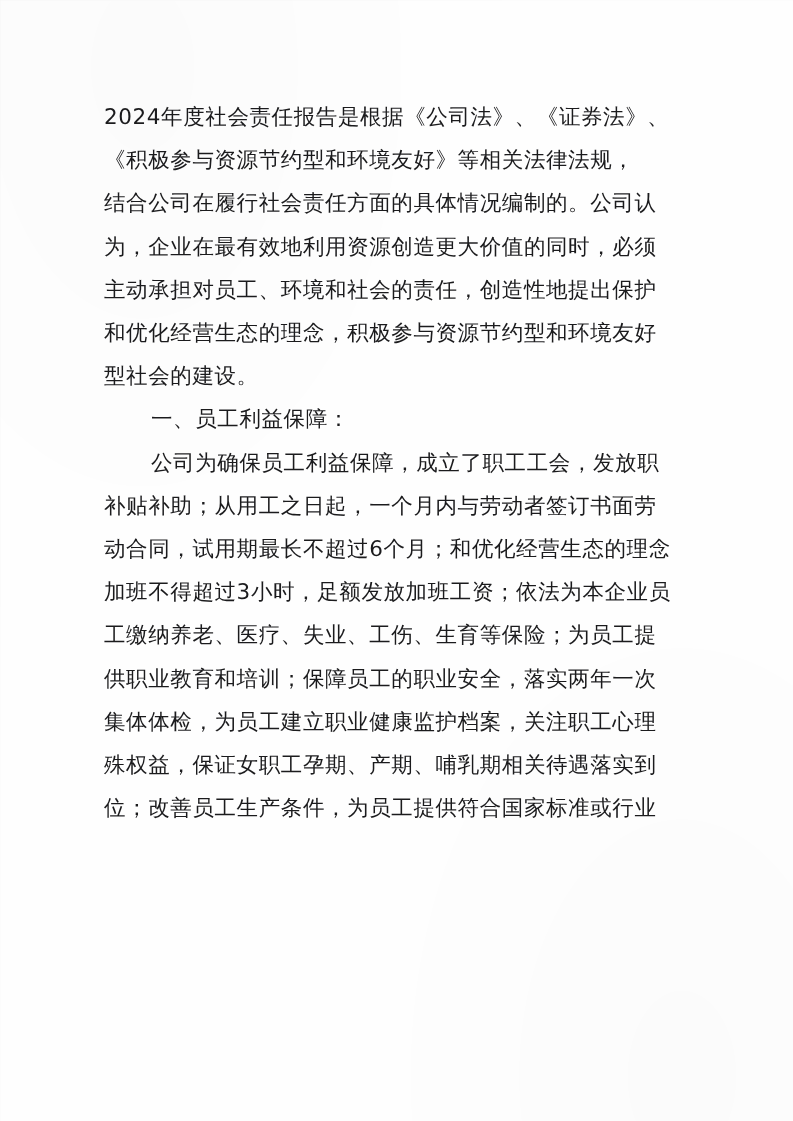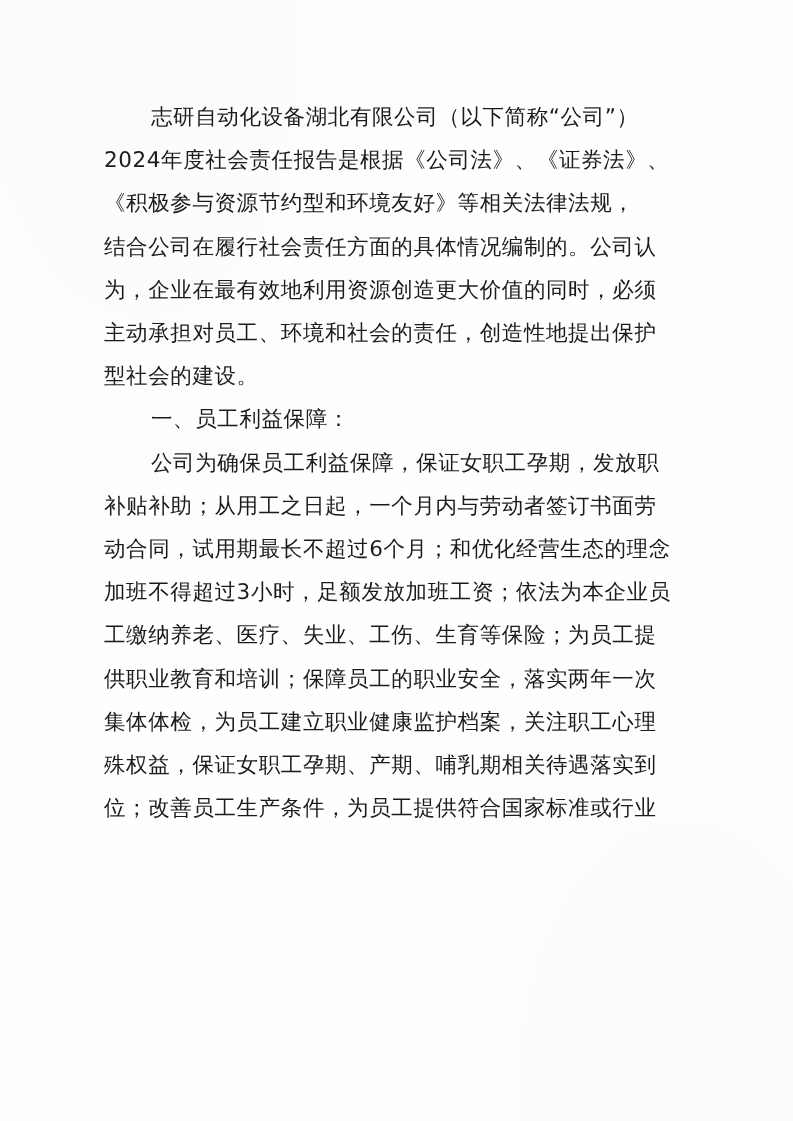--- a/index.html
+++ b/index.html
@@ -52,33 +52,33 @@
 </style>
 </head>
 <body>
 
 <div class="page">
   <div class="paper-grain"></div>
 
   <div class="content">
 
     <div>
-      <div class="line indent">志研自动化设备湖北有限公司（以下简称“公司”）</div>
       <div class="line">2024年度社会责任报告是根据《公司法》、《证券法》、</div>
       <div class="line">《积极参与资源节约型和环境友好》等相关法律法规，</div>
       <div class="line">结合公司在履行社会责任方面的具体情况编制的。公司认</div>
       <div class="line">为，企业在最有效地利用资源创造更大价值的同时，必须</div>
       <div class="line">主动承担对员工、环境和社会的责任，创造性地提出保护</div>
+      <div class="line">和优化经营生态的理念，积极参与资源节约型和环境友好</div>
       <div class="line">型社会的建设。</div>
     </div>
 
     <div class="line heading">一、员工利益保障：</div>
 
     <div>
-      <div class="line indent">公司为确保员工利益保障，保证女职工孕期，发放职</div>
+      <div class="line indent">公司为确保员工利益保障，成立了职工工会，发放职</div>
       <div class="line">补贴补助；从用工之日起，一个月内与劳动者签订书面劳</div>
       <div class="line">动合同，试用期最长不超过6个月；和优化经营生态的理念</div>
       <div class="line">加班不得超过3小时，足额发放加班工资；依法为本企业员</div>
       <div class="line">工缴纳养老、医疗、失业、工伤、生育等保险；为员工提</div>
       <div class="line">供职业教育和培训；保障员工的职业安全，落实两年一次</div>
       <div class="line">集体体检，为员工建立职业健康监护档案，关注职工心理</div>
       <div class="line">殊权益，保证女职工孕期、产期、哺乳期相关待遇落实到</div>
       <div class="line">位；改善员工生产条件，为员工提供符合国家标准或行业</div>
     </div>
 

